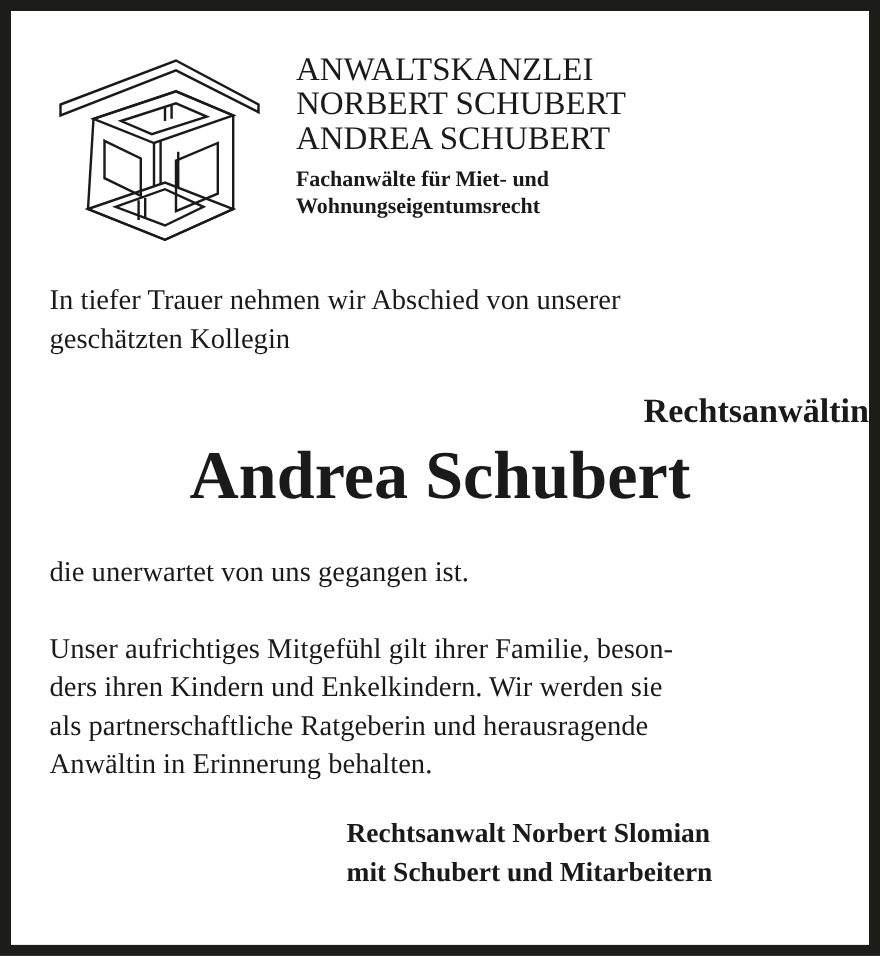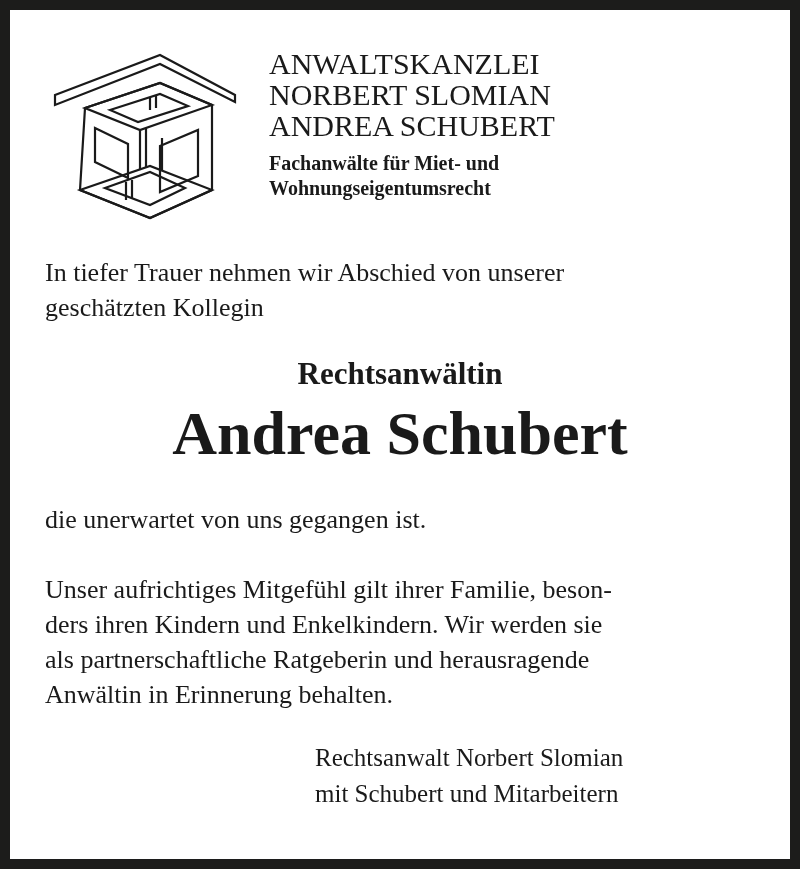--- a/index.html
+++ b/index.html
@@ -50,21 +50,21 @@
       line-height: 35px;
       white-space: nowrap;
       position: absolute;
       left: 35px;
     }
     .intro { top: 245px; }
     .title {
       position: absolute;
       left: 0; width: 780px;
       top: 346px;
-      text-align: center;
+      text-align: right;
       font-family: "Liberation Serif", serif;
       font-weight: bold;
       font-size: 31px;
       line-height: 36px;
     }
     .name {
       position: absolute;
       left: 0; width: 780px;
       top: 385px;
       text-align: center;
@@ -73,21 +73,21 @@
       font-size: 62px;
       line-height: 76px;
       letter-spacing: 0px;
     }
     .gone { top: 492px; }
     .condolence { top: 562px; }
     .signature {
       position: absolute;
       left: 305px; top: 730px;
       font-family: "Liberation Serif", serif;
-      font-weight: normal;
+      font-weight: bold;
       font-size: 25px;
       line-height: 36px;
       white-space: nowrap;
     }
   </style>
 </head>
 <body>
 
 <div class="page">
 
@@ -114,21 +114,21 @@
 
       <polygon points="30,140 100,116 162,140 100,168"></polygon>
       <polygon points="55,138 100,122 135,138 100,155"></polygon>
       <line x1="76" y1="132" x2="76" y2="150"></line>
       <line x1="82" y1="130" x2="82" y2="148"></line>
     </svg>
   </div>
 
   <div class="firm">
     <div class="firm-line">ANWALTSKANZLEI</div>
-    <div class="firm-line">NORBERT SLOMIAN</div>
+    <div class="firm-line">NORBERT SCHUBERT</div>
     <div class="firm-line">ANDREA SCHUBERT</div>
     <div class="firm-sub">
       <div class="firm-sub-line">Fachanwälte für Miet- und</div>
       <div class="firm-sub-line">Wohnungseigentumsrecht</div>
     </div>
   </div>
 
   <div class="body-text intro">
     <div>In tiefer Trauer nehmen wir Abschied von unserer</div>
     <div>geschätzten Kollegin</div>

